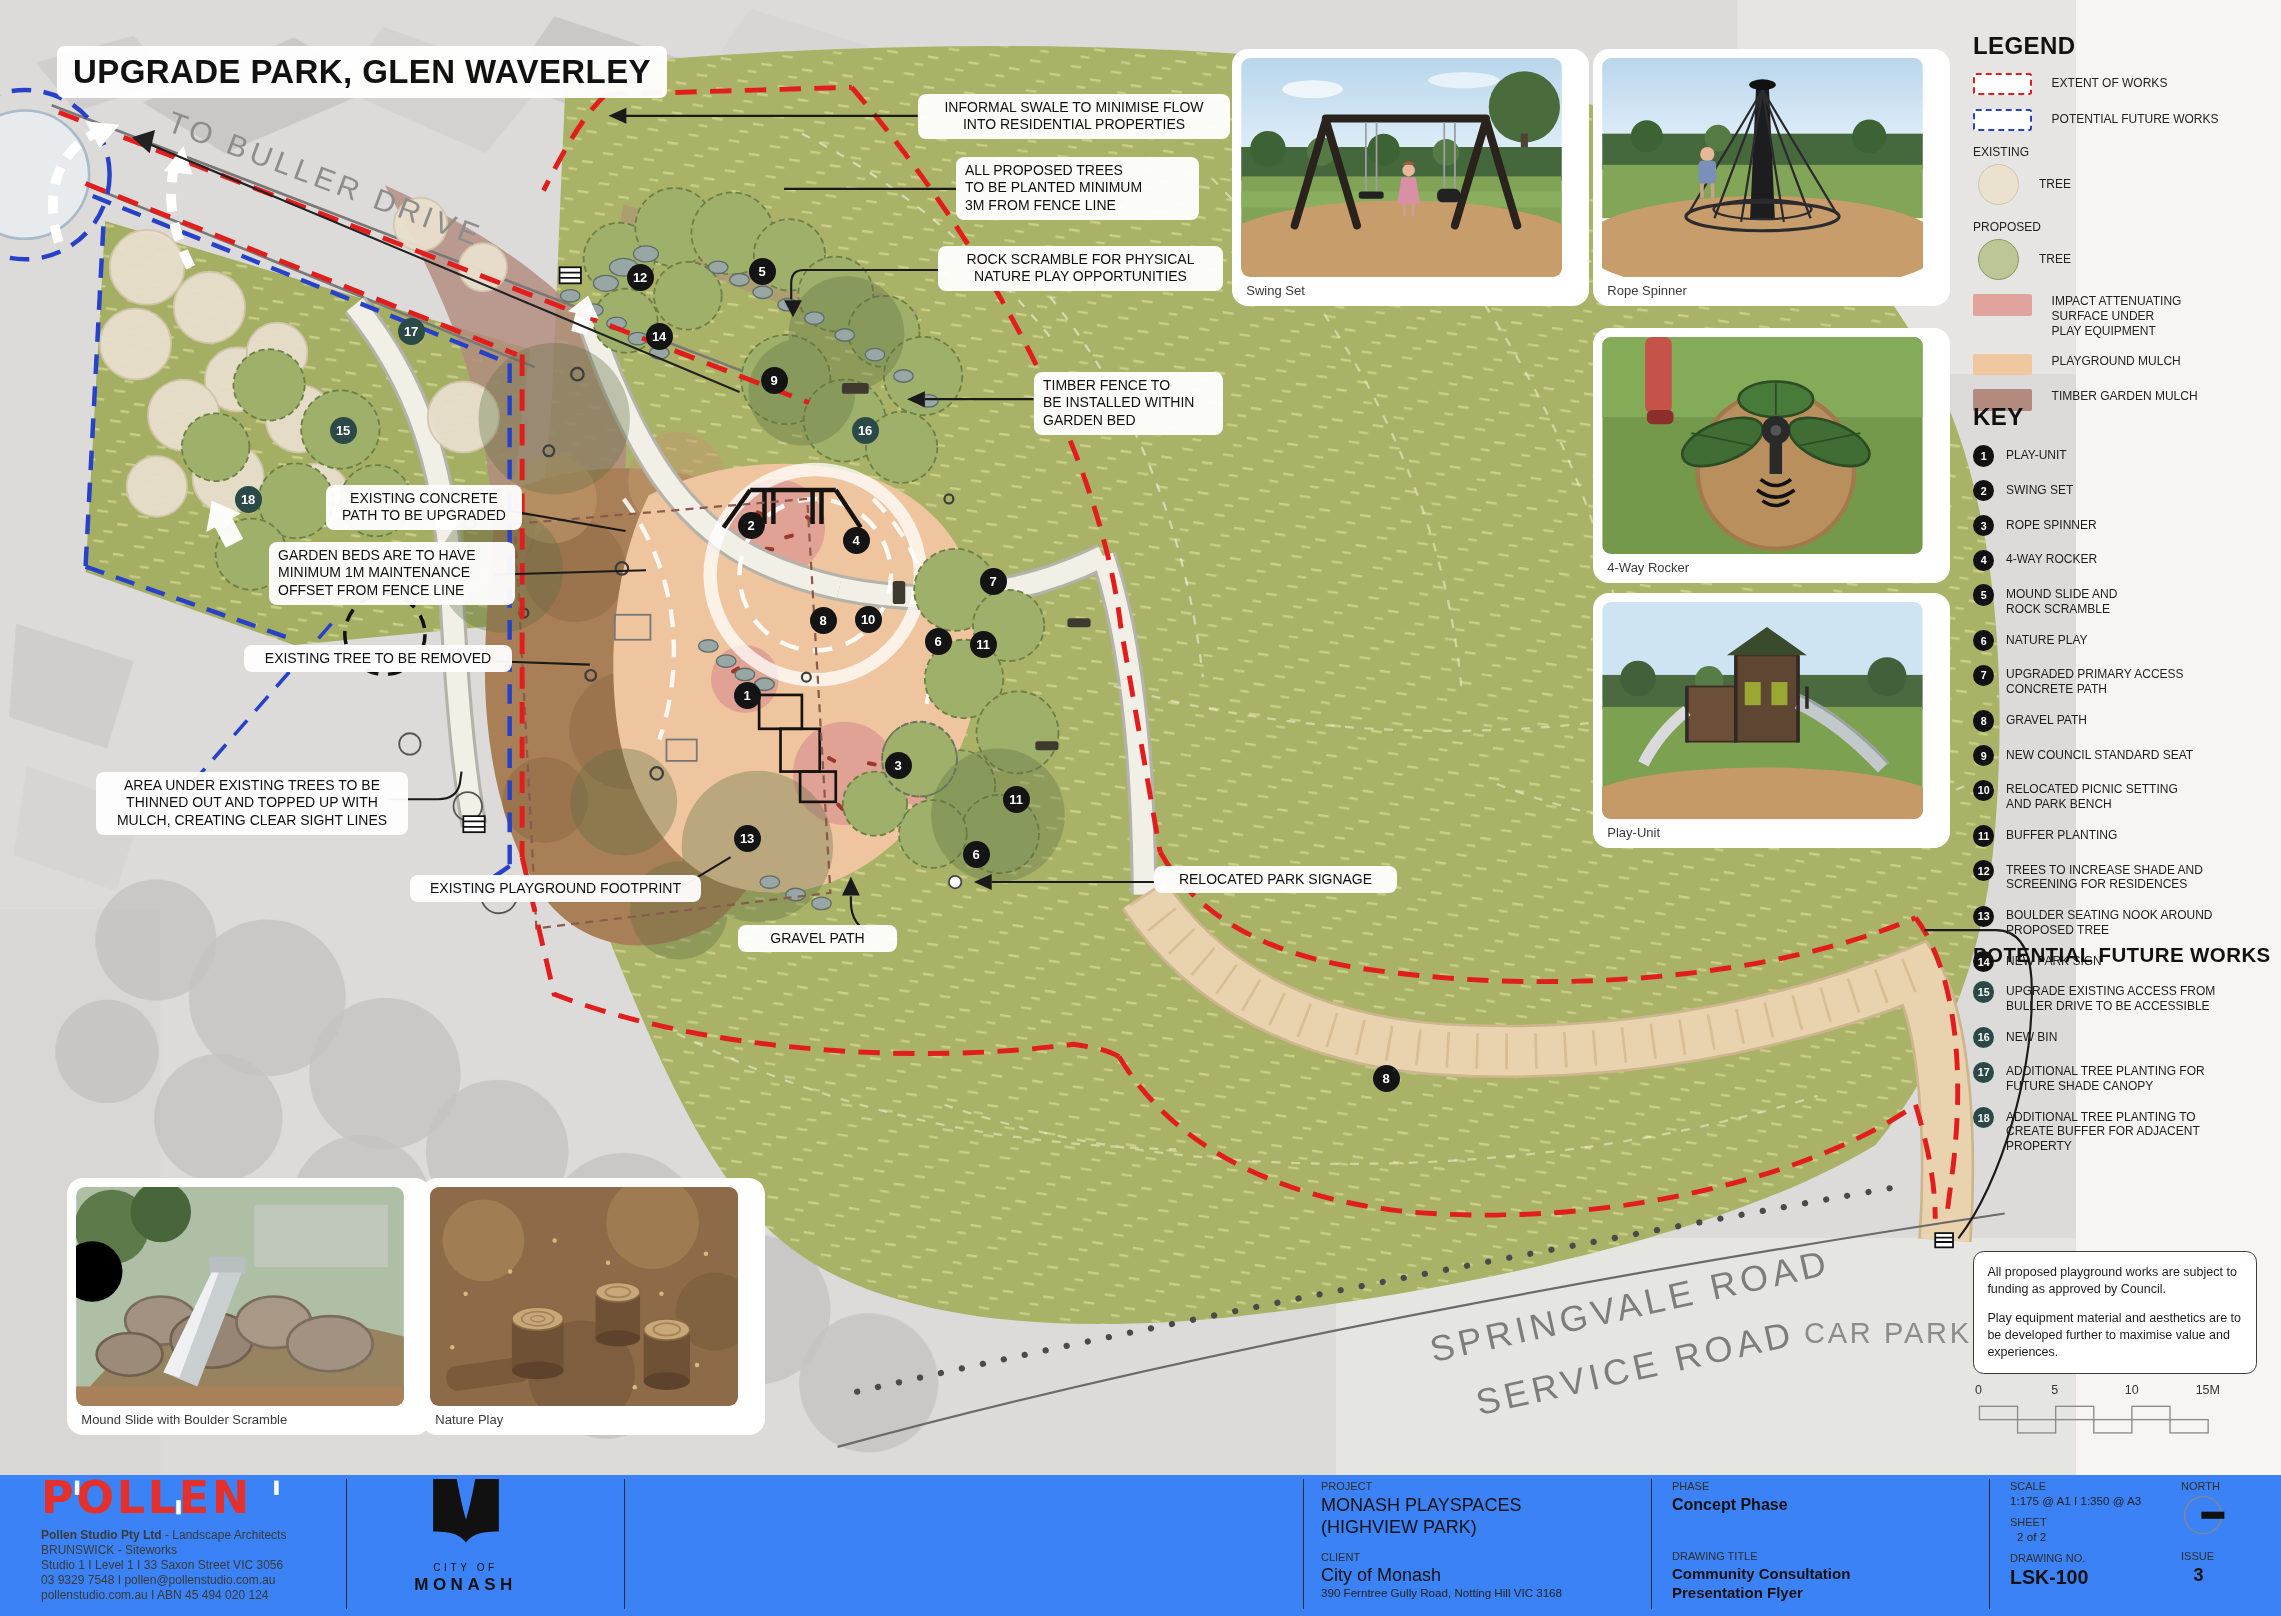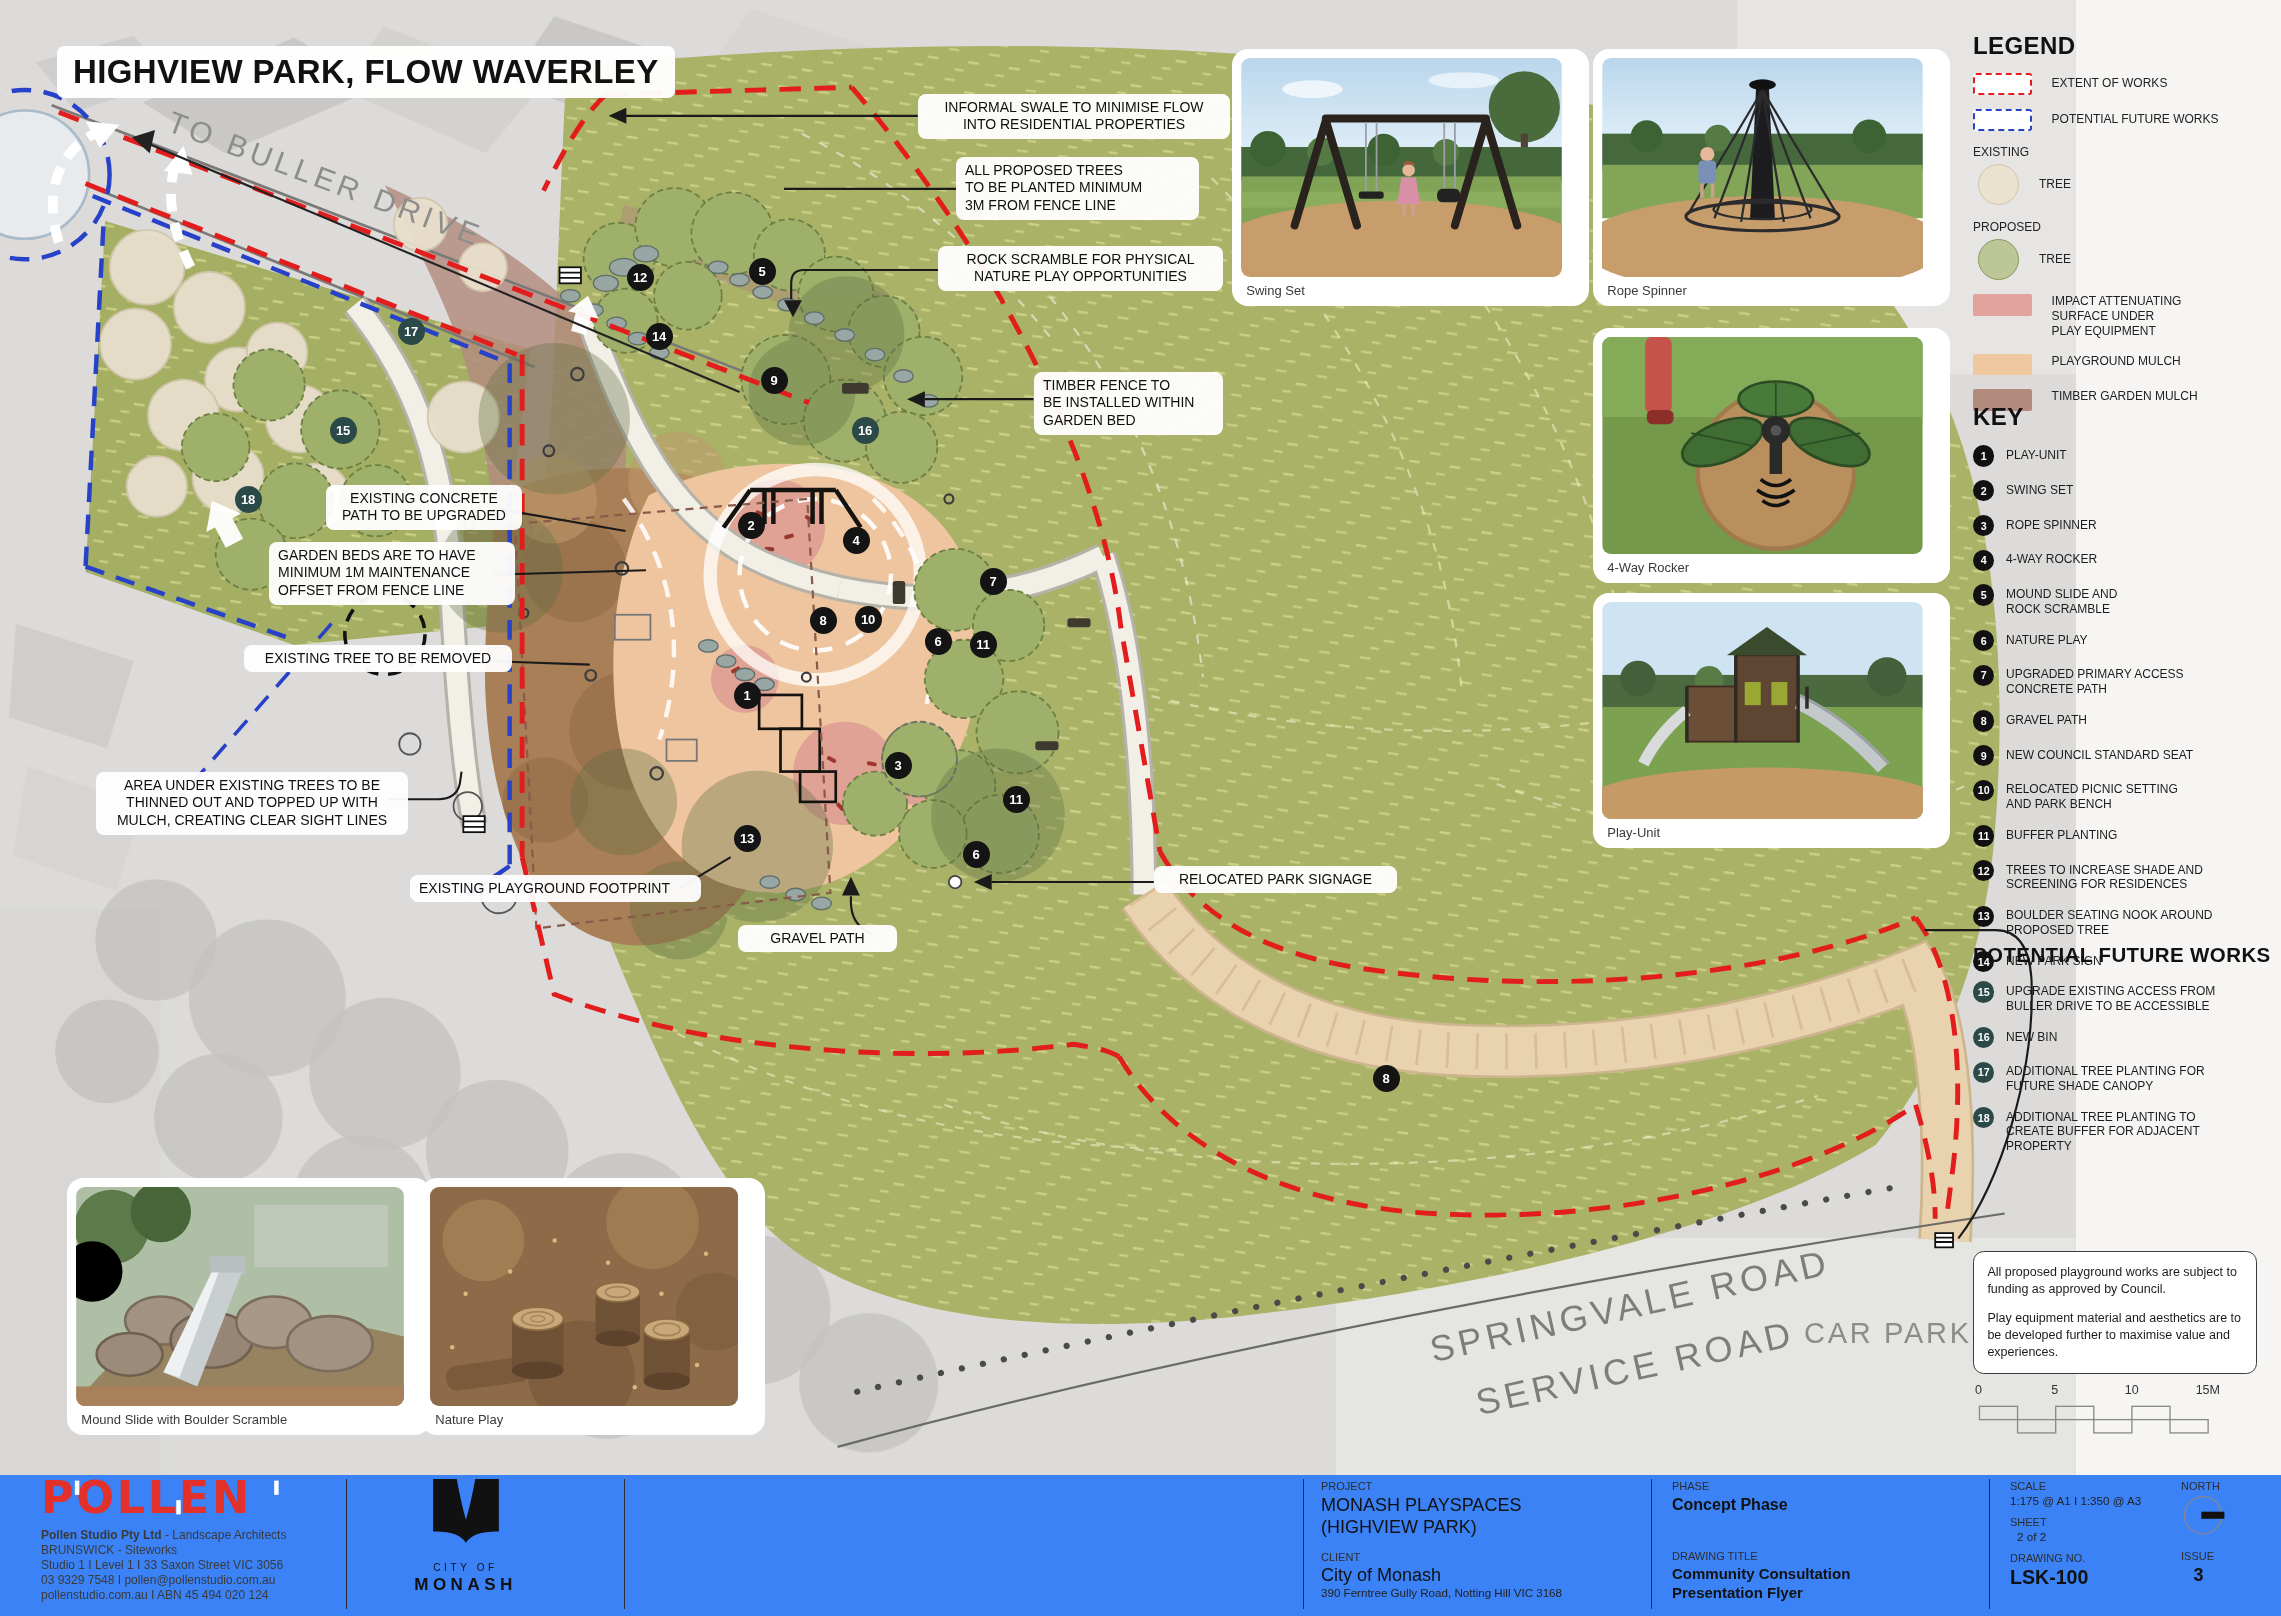--- a/index.html
+++ b/index.html
@@ -367,21 +367,21 @@
       </g>
       <g stroke="#111" stroke-width="2">
         <rect x="520" y="916" width="24" height="18" fill="#fff"></rect>
           <path d="M520,922 h24 M520,928 h24"></path>
         <rect x="628" y="300" width="24" height="18" fill="#fff"></rect>
           <path d="M628,306 h24 M628,312 h24"></path>
       </g>
     </g>
   </svg>
 
-  <div id="page-title">HIGHVIEW PARK, FLOW WAVERLEY</div>
+  <div id="page-title">UPGRADE PARK, GLEN WAVERLEY</div>
   <div class="roadlabel" id="buller-label">TO BULLER DRIVE</div>
   <div class="roadlabel" id="springvale-1">SPRINGVALE ROAD</div>
   <div class="roadlabel" id="springvale-2">SERVICE ROAD</div>
   <div class="roadlabel" id="carpark-label">CAR PARK</div>
 
     <div class="callout" style="left: 918px; top: 94px; width: 294px; text-align: center;">INFORMAL SWALE TO MINIMISE FLOW
 INTO RESIDENTIAL PROPERTIES</div>
 
     <div class="callout" style="left: 956px; top: 157px; width: 225px; text-align: left;">ALL PROPOSED TREES
 TO BE PLANTED MINIMUM
@@ -400,21 +400,21 @@
     <div class="callout" style="left: 269px; top: 542px; width: 228px; text-align: left;">GARDEN BEDS ARE TO HAVE
 MINIMUM 1M MAINTENANCE
 OFFSET FROM FENCE LINE</div>
 
     <div class="callout" style="left: 244px; top: 645px; width: 250px; text-align: center;">EXISTING TREE TO BE REMOVED</div>
 
     <div class="callout" style="left: 96px; top: 772px; width: 294px; text-align: center;">AREA UNDER EXISTING TREES TO BE
 THINNED OUT AND TOPPED UP WITH
 MULCH, CREATING CLEAR SIGHT LINES</div>
 
-    <div class="callout" style="left: 410px; top: 875px; width: 273px; ">EXISTING PLAYGROUND FOOTPRINT</div>
+    <div class="callout" style="left: 410px; top: 875px; width: 273px; text-align: center;">EXISTING PLAYGROUND FOOTPRINT</div>
 
     <div class="callout" style="left: 738px; top: 925px; width: 141px; text-align: center;">GRAVEL PATH</div>
 
     <div class="callout" style="left: 1154px; top: 866px; width: 225px; text-align: center;">RELOCATED PARK SIGNAGE</div>
 
 
     <div class="marker" style="left: 747px; top: 695px;">1</div>
 
     <div class="marker" style="left: 751px; top: 525px;">2</div>
 

